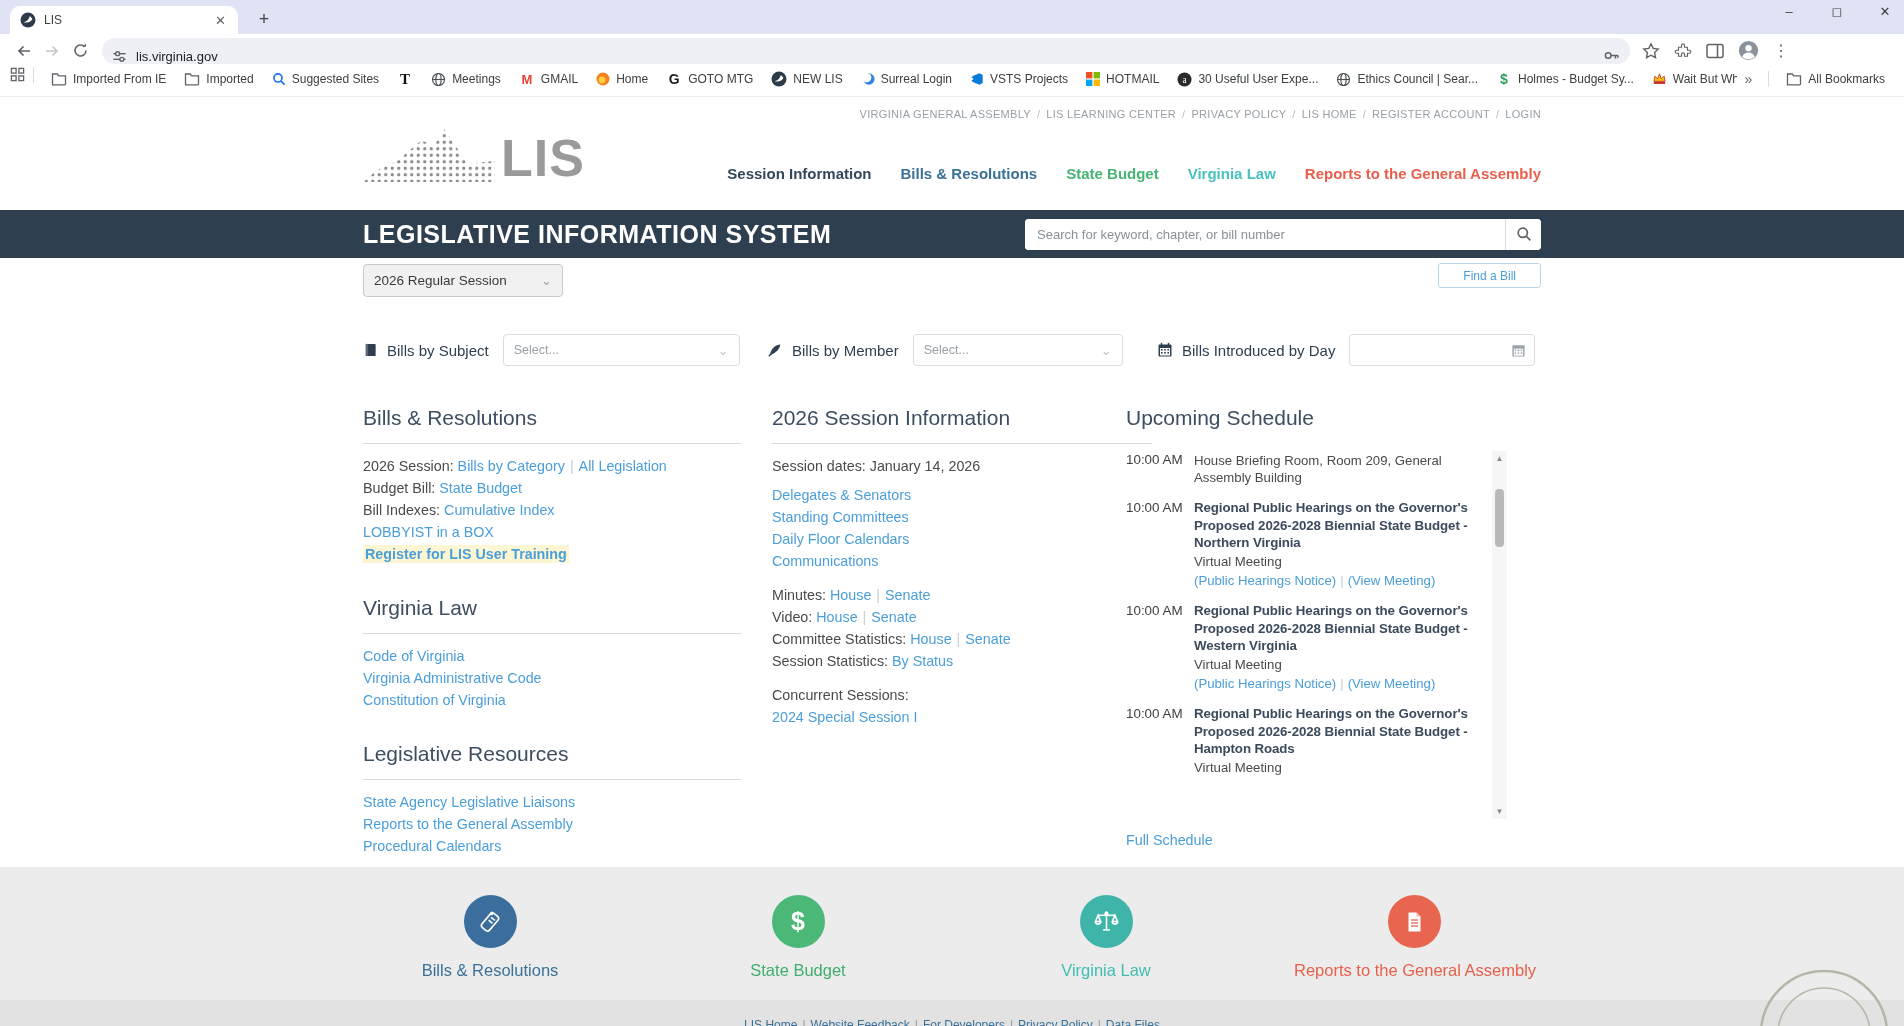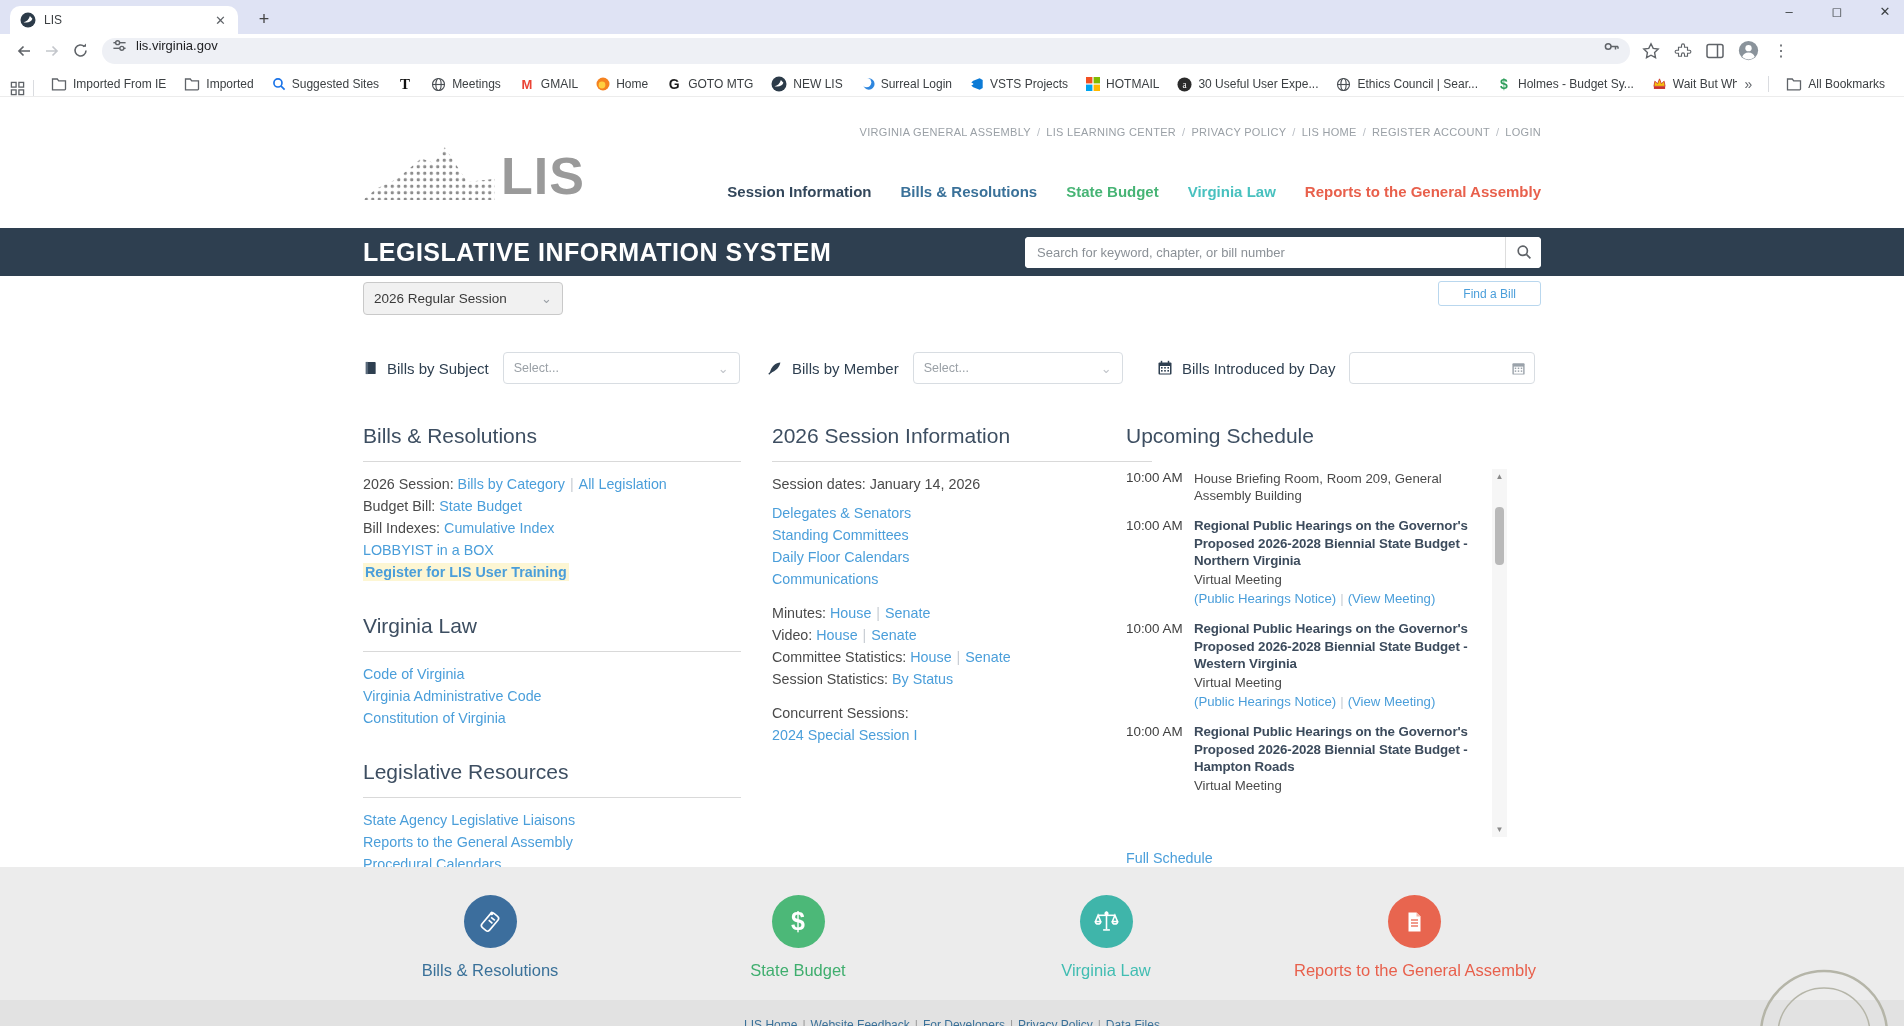--- a/index.html
+++ b/index.html
@@ -11,38 +11,38 @@
   .tabstrip { position:absolute; left:0; top:0; width:1904px; height:34px; background:#dfe3f4; }
   .tab { position:absolute; left:10px; top:6px; width:228px; height:28px; background:#fff; border-radius:10px 10px 0 0; display:flex; align-items:center; padding:0 10px; }
   .tab-title { font-size:12px; color:#3c4043; margin-left:8px; flex:1; }
   .tab-close { font-size:13px; color:#5f6368; cursor:pointer; padding:0 2px; }
   .newtab { position:absolute; left:252px; top:8px; width:24px; height:24px; text-align:center; line-height:23px; font-size:18px; color:#444; border-radius:50%; }
   .win-controls { position:absolute; right:10px; top:4px; display:flex; gap:30px; color:#3c4043; font-size:13px; align-items:center; }
   .win-controls span { width:18px; text-align:center; }
 
   .toolbar { position:absolute; left:0; top:34px; width:1904px; height:33px; background:#fff; display:flex; align-items:center; padding:0 10px; }
   .tb-btn { width:28px; height:28px; display:flex; align-items:center; justify-content:center; }
-  .omnibox { flex:0 0 auto; width:1528px; height:26px; margin-left:8px; background:#eef0f5; border-radius:13px; display:flex; align-items:flex-start; padding:0 10px; }
+  .omnibox { flex:0 0 auto; width:1528px; height:26px; margin-left:8px; background:#eef0f5; border-radius:13px; display:flex; align-items:flex-end; padding:0 10px; }
   .omnibox .url { font-size:13px; color:#202124; margin-left:9px; flex:1; }
   .tb-right { display:flex; align-items:center; gap:14px; margin-left:12px; }
 
-  .bookmarksbar { position:absolute; left:0; top:67px; width:1904px; height:30px; background:#fff; border-bottom:1px solid #ececec; display:flex; align-items:flex-end; padding:0 10px; }
+  .bookmarksbar { position:absolute; left:0; top:67px; width:1904px; height:30px; background:#fff; border-bottom:1px solid #ececec; display:flex; align-items:flex-start; padding:0 10px; }
   .bm-sep { width:1px; height:16px; background:#dadce0; margin:0 8px; }
   .bm-items { display:flex; align-items:center; flex:1; overflow:hidden; }
   .bm { display:flex; align-items:center; padding:0 9px; height:24px; border-radius:4px; white-space:nowrap; }
   .bm-label { font-size:12px; color:#3c4043; margin-left:6px; }
   .bm-right { display:flex; align-items:center; }
   .bm-chevrons { font-size:14px; color:#5f6368; padding:0 8px; }
   .fx { display:inline-flex; width:16px; justify-content:center; }
 
   
   .page { position:absolute; left:0; top:98px; width:1904px; }
   .container { width:1178px; margin:0 auto; position:relative; }
 
-  .utilnav { padding-top:28px; text-align:right; font-size:11px; color:#9aa0a6; letter-spacing:.3px; }
+  .utilnav { padding-top:10px; text-align:right; font-size:11px; color:#9aa0a6; letter-spacing:.3px; }
   .utilnav a { color:#9aa0a6; text-decoration:none; }
   .utilnav .sep { margin:0 6px; color:#b9bec4; }
 
   .brandrow { height:74px; }
   .logo { position:absolute; left:0; top:6px; display:flex; align-items:flex-end; }
   .logo-map { width:132px; height:56px; background-image:radial-gradient(circle, #8d8d8d 1.7px, transparent 1.9px); background-size:6.5px 6.5px; clip-path:polygon(0% 100%, 100% 100%, 100% 62%, 79% 68%, 62% 6%, 54% 34%, 44% 26%, 26% 62%, 10% 80%); }
   .logo-text { font-size:52px; font-weight:bold; color:#9a9a9a; letter-spacing:1px; line-height:48px; margin-left:6px; }
   .mainnav { position:absolute; right:0; bottom:12px; display:flex; gap:29px; }
   .mainnav a { font-size:15px; font-weight:bold; text-decoration:none; white-space:nowrap; }
 

